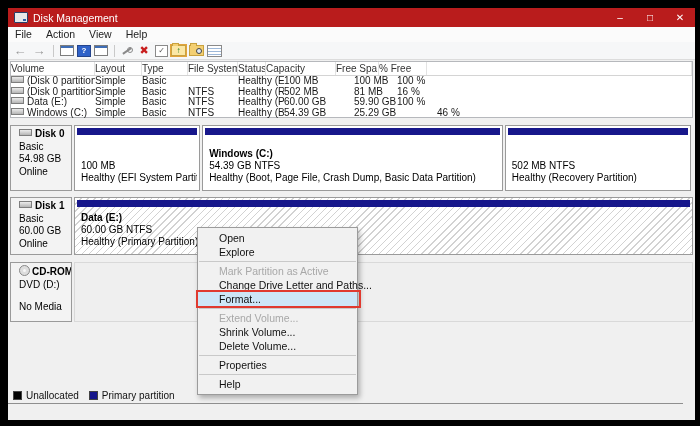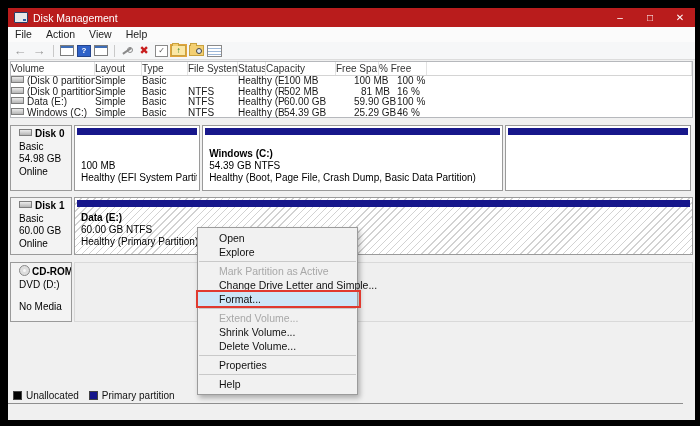--- a/index.html
+++ b/index.html
@@ -135,42 +135,42 @@
           <span class="cell" style="width: 43px;">100 MB</span>
           <span class="cell" style="width: 48px;">100 %</span>
         </div>
         <div class="vt-row">
           <span class="cell" style="width: 84px;"><span class="drive-ico"></span>(Disk 0 partition 4)</span>
           <span class="cell" style="width: 47px;">Simple</span>
           <span class="cell" style="width: 46px;">Basic</span>
           <span class="cell" style="width: 50px;">NTFS</span>
           <span class="cell" style="width: 46px;">Healthy (R...</span>
           <span class="cell" style="width: 70px;">502 MB</span>
-          <span class="cell" style="width: 43px; text-align: center;">81 MB</span>
+          <span class="cell" style="width: 43px;">81 MB</span>
           <span class="cell" style="width: 48px;">16 %</span>
         </div>
         <div class="vt-row">
           <span class="cell" style="width: 84px;"><span class="drive-ico"></span>Data (E:)</span>
           <span class="cell" style="width: 47px;">Simple</span>
           <span class="cell" style="width: 46px;">Basic</span>
           <span class="cell" style="width: 50px;">NTFS</span>
           <span class="cell" style="width: 46px;">Healthy (P...</span>
           <span class="cell" style="width: 70px;">60.00 GB</span>
           <span class="cell" style="width: 43px;">59.90 GB</span>
           <span class="cell" style="width: 48px;">100 %</span>
         </div>
         <div class="vt-row">
           <span class="cell" style="width: 84px;"><span class="drive-ico"></span>Windows (C:)</span>
           <span class="cell" style="width: 47px;">Simple</span>
           <span class="cell" style="width: 46px;">Basic</span>
           <span class="cell" style="width: 50px;">NTFS</span>
           <span class="cell" style="width: 46px;">Healthy (B...</span>
           <span class="cell" style="width: 70px;">54.39 GB</span>
           <span class="cell" style="width: 43px;">25.29 GB</span>
-          <span class="cell" style="width: 48px;">46 %</span>
+          <span class="cell" style="width: 48px; margin-left: 40px;">46 %</span>
         </div>
       </div>
   </div>
 
   <div>
       <div class="disk-row" style="top: 117px; height: 66px;">
         <div class="disk-label"><b><span class="drive-ico"></span>Disk 0</b><div>Basic</div><div>54.98 GB</div><div>Online</div></div>
         <div class="partitions">
           <div class="partition p-bottom" style="flex: 0 0 calc(20.7% - 2px);">
             <div class="p-strip" style="background: rgb(23, 23, 139);"></div>
@@ -182,20 +182,24 @@
           <div class="partition p-bottom" style="flex: 0 0 calc(48.9% - 2px);">
             <div class="p-strip" style="background: rgb(23, 23, 139);"></div>
             <div class="p-text">
               <div><b>Windows (C:)</b></div>
               <div>54.39 GB NTFS</div>
               <div>Healthy (Boot, Page File, Crash Dump, Basic Data Partition)</div>
             </div>
           </div>
           <div class="partition p-bottom" style="flex: 0 0 calc(30.4% - 2px);">
             <div class="p-strip" style="background: rgb(23, 23, 139);"></div>
+            <div class="p-text">
+              <div>502 MB NTFS</div>
+              <div>Healthy (Recovery Partition)</div>
+            </div>
           </div>
         </div>
       </div>
       <div class="disk-row" style="top: 189px; height: 58px;">
         <div class="disk-label"><b><span class="drive-ico"></span>Disk 1</b><div>Basic</div><div>60.00 GB</div><div>Online</div></div>
         <div class="partitions">
           <div class="partition p-top selected" style="flex: 1 1 0%;">
             <div class="p-strip" style="background: rgb(23, 23, 139);"></div>
             <div class="p-text">
               <div><b>Data (E:)</b></div>
@@ -222,21 +226,21 @@
           <span>Primary partition</span>
         </span>
       </div>
   </div>
 
   <div class="ctx">
       <div class="ctx-item">Open</div>
       <div class="ctx-item">Explore</div>
       <div class="ctx-sep"></div>
       <div class="ctx-item disabled">Mark Partition as Active</div>
-      <div class="ctx-item">Change Drive Letter and Simple...</div>
+      <div class="ctx-item">Change Drive Letter and Paths...</div>
       <div class="ctx-item highlight" style="background: rgb(205, 230, 247);">Format...<div class="red-box" style="border-color: rgb(224, 58, 47);"></div></div>
       <div class="ctx-sep"></div>
       <div class="ctx-item disabled">Extend Volume...</div>
       <div class="ctx-item">Shrink Volume...</div>
       <div class="ctx-item">Delete Volume...</div>
       <div class="ctx-sep"></div>
       <div class="ctx-item">Properties</div>
       <div class="ctx-sep"></div>
       <div class="ctx-item">Help</div>
     </div>

